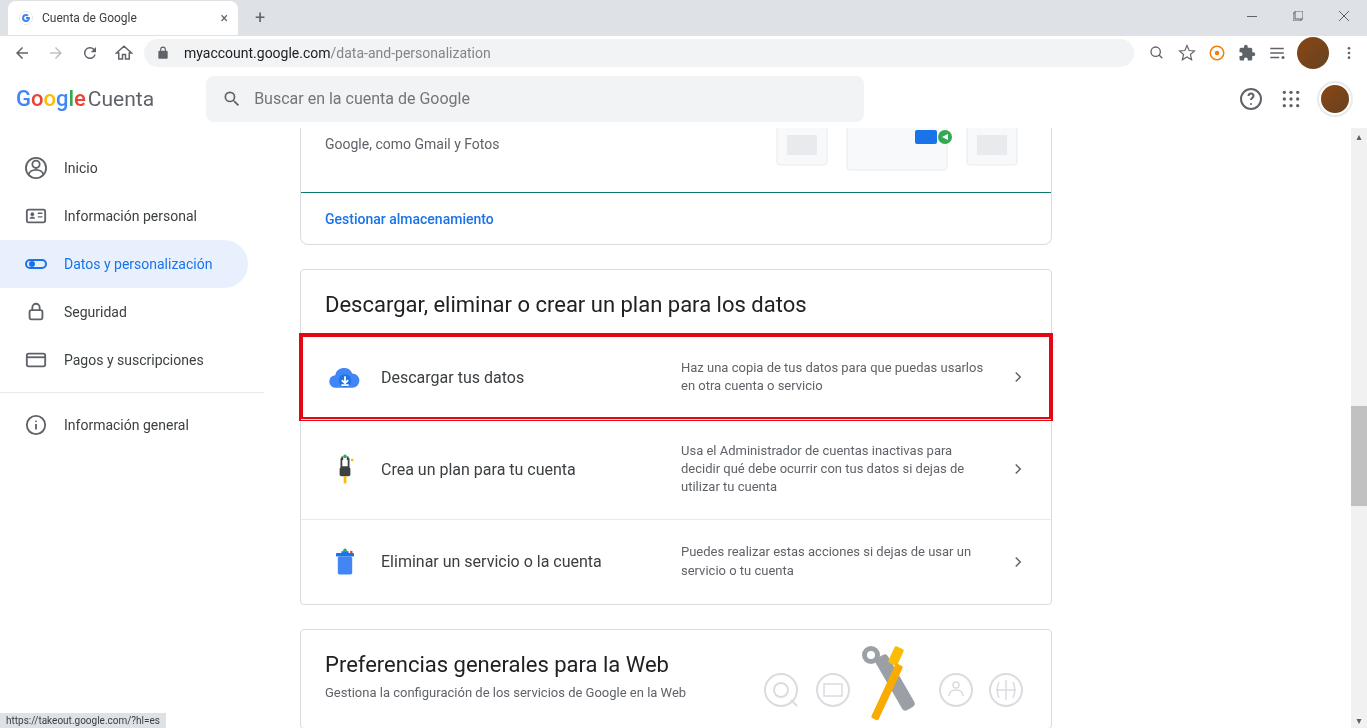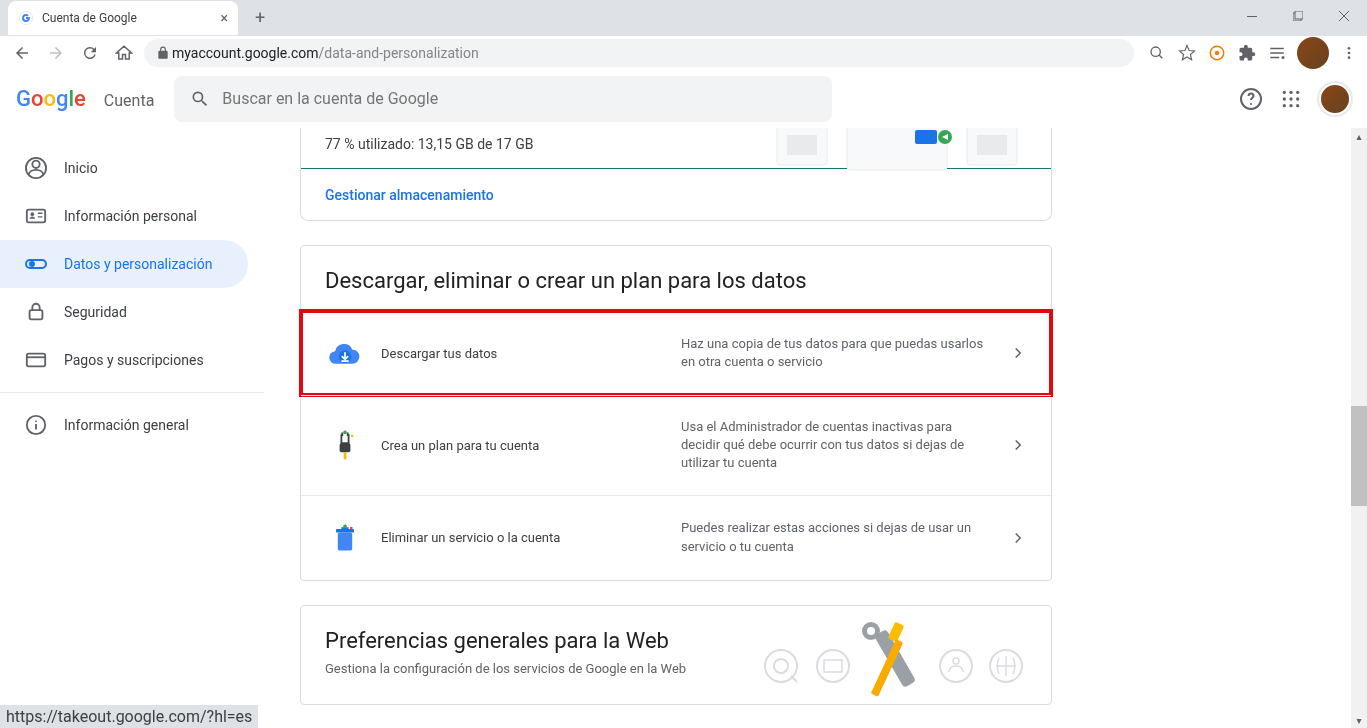--- a/index.html
+++ b/index.html
@@ -12,34 +12,34 @@
 .tab { background: #fff; height: 34px; display: flex; align-items: center; padding: 0 10px; border-radius: 8px 8px 0 0; font-size: 12px; color: #3c4043; width: 230px; gap: 8px; position: relative; }
 .tab .favicon { width: 16px; height: 16px; }
 .tab .close-x { margin-left: auto; color: #5f6368; font-size: 14px; }
 .new-tab { width: 28px; height: 28px; display: flex; align-items: center; justify-content: center; color: #5f6368; font-size: 18px; margin-left: 8px; margin-bottom: 2px; }
 .window-controls { position: absolute; right: 0; top: 0; display: flex; height: 32px; }
 .win-btn { width: 46px; display: flex; align-items: center; justify-content: center; color: #5f6368; }
 
 .toolbar { height: 34px; background: #fff; display: flex; align-items: center; padding: 0 8px; gap: 6px; }
 .nav-icon { width: 28px; height: 28px; display: flex; align-items: center; justify-content: center; color: #5f6368; border-radius: 50%; }
 .nav-icon.disabled { color: #bdc1c6; }
-.addr-bar { flex: 1; height: 28px; background: #f1f3f4; border-radius: 14px; display: flex; align-items: center; padding: 0 12px; font-size: 14px; color: #202124; gap: 2px; max-width: 990px; }
+.addr-bar { flex: 1; height: 28px; background: #f1f3f4; border-radius: 14px; display: flex; align-items: center; padding: 0 12px; font-size: 14px; color: #202124; gap: 14px; max-width: 990px; }
 .addr-bar .lock { color: #5f6368; }
 .addr-bar .url-host { color: #202124; }
 .addr-bar .url-path { color: #80868b; }
 .toolbar-right { display: flex; align-items: center; gap: 10px; margin-left: auto; }
 .ext-icon { width: 20px; height: 20px; display: flex; align-items: center; justify-content: center; }
 
 
 .ga-header { height: 58px; display: flex; align-items: center; padding: 0 16px; border-bottom: 1px solid #fff; }
-.ga-logo { display: flex; align-items: baseline; gap: 18px; margin-right: 20px; justify-content: flex-end; }
+.ga-logo { display: flex; align-items: baseline; gap: 2px; margin-right: 26px; justify-content: flex-end; }
 .g-logo { font-size: 22px; font-weight: 500; }
 .g-b { color: #4285f4; } .g-r { color: #ea4335; } .g-y { color: #fbbc05; } .g-g { color: #34a853; }
-.ga-title { font-size: 16px; color: #5f6368; font-weight: 400; }
-.ga-search { flex: 0 0 658px; height: 46px; background: #f1f3f4; border-radius: 8px; display: flex; align-items: center; padding: 0 16px; gap: 12px; }
+.ga-title { font-size: 21px; color: #5f6368; font-weight: 400; }
+.ga-search { flex: 0 0 658px; height: 46px; background: #f1f3f4; border-radius: 8px; display: flex; align-items: center; padding: 0 16px; gap: 12px; margin-left: 26px; }
 .ga-search input { border: none; background: transparent; font-size: 16px; color: #5f6368; outline: none; flex: 1; }
 .ga-header-right { margin-left: auto; display: flex; align-items: center; gap: 18px; }
 .avatar-sm { width: 32px; height: 32px; border-radius: 50%; background: linear-gradient(135deg, #8b4513, #654321); }
 .avatar-ring { width: 32px; height: 32px; border-radius: 50%; background: linear-gradient(135deg, #8b4513, #654321); border: 2px solid #fff; outline: 2px solid #e8eaed; }
 
 
 .content { display: flex; height: calc(728px - 70px - 58px); position: relative; }
 .scroll-track { position: absolute; right: 0; top: 0; width: 16px; height: 100%; background: #f1f1f1; }
 .scroll-thumb { position: absolute; right: 0; width: 16px; background: #c1c1c1; }
 .scroll-arrow { position: absolute; right: 0; width: 16px; height: 16px; background: #f1f1f1; display: flex; align-items: center; justify-content: center; color: #606060; font-size: 10px; }
@@ -64,27 +64,27 @@
 .storage-illust { position: absolute; right: 24px; top: 0; width: 260px; height: 56px; }
 .card-footer-link { padding: 16px 24px; border-top: 1px solid #0f766e; }
 .card-footer-link a { color: #1a73e8; font-size: 14px; text-decoration: none; font-weight: 500; }
 
 .section-title { font-size: 22px; color: #202124; padding: 22px 24px 18px; font-weight: 400; }
 .section-sub { font-size: 13px; color: #5f6368; padding: 0 24px 16px; margin-top: -10px; }
 
 .option-row { display: flex; align-items: center; padding: 22px 24px; border-top: 1px solid #e8eaed; cursor: pointer; position: relative; }
 .option-row.highlighted { border: 4px solid #e30613; margin: -2px; padding: 20px 22px; }
 .opt-icon { width: 40px; height: 40px; margin-right: 16px; display: flex; align-items: center; justify-content: center; flex-shrink: 0; }
-.opt-title { font-size: 13px; color: #3c4043; width: 300px; flex-shrink: 0; }
+.opt-title { font-size: 16px; color: #3c4043; width: 300px; flex-shrink: 0; }
 .opt-desc { font-size: 13px; color: #5f6368; flex: 1; line-height: 1.4; padding-right: 20px; }
 .opt-chevron { color: #5f6368; flex-shrink: 0; }
 
 .web-prefs-illust { position: absolute; right: 20px; top: 10px; }
 
-.status-bar { position: absolute; bottom: 0; left: 0; background: #dee1e6; font-size: 16px; color: #3c4043; padding: 2px 6px; }
+.status-bar { position: absolute; bottom: 0; left: 0; background: #dee1e6; font-size: 10px; color: #3c4043; padding: 2px 6px; }
 
 svg { display: block; }
 </style>
 </head>
 <body>
 
 <div class="browser-chrome">
   <div class="tab-strip">
     <div class="tab">
       <span class="favicon">
@@ -285,33 +285,33 @@
           </svg>
         </span>
       <span>Información general</span>
     </div>
   </div>
 
   <div class="main">
 
     <div class="card partial-top">
       <div class="card-body">
+        <div class="storage-text">Google, como Gmail y Fotos</div>
         <div class="storage-illust">
           <svg width="260" height="56" viewBox="0 0 260 56">
             <rect x="10" y="5" width="50" height="40" rx="3" fill="#f8f9fa" stroke="#e8eaed"></rect>
             <rect x="20" y="15" width="30" height="20" fill="#e8eaed"></rect>
             <rect x="80" y="0" width="100" height="50" rx="3" fill="#f8f9fa" stroke="#e8eaed"></rect>
             <rect x="148" y="10" width="22" height="14" rx="2" fill="#1a73e8"></rect>
             <circle cx="178" cy="17" r="7" fill="#34a853"></circle>
             <path d="M175 17l6-3v6z" fill="#fff"></path>
             <rect x="200" y="5" width="50" height="40" rx="3" fill="#f8f9fa" stroke="#e8eaed"></rect>
             <rect x="210" y="15" width="30" height="20" fill="#e8eaed"></rect>
           </svg>
         </div>
-        <div class="storage-usage">77 % utilizado: 13,15 GB de 17 GB</div>
       </div>
       <div class="card-footer-link">
         <a>Gestionar almacenamiento</a>
       </div>
     </div>
 
     <div class="card">
       <div class="section-title">Descargar, eliminar o crear un plan para los datos</div>
       <div class="option-row highlighted">
         <div class="opt-icon">

